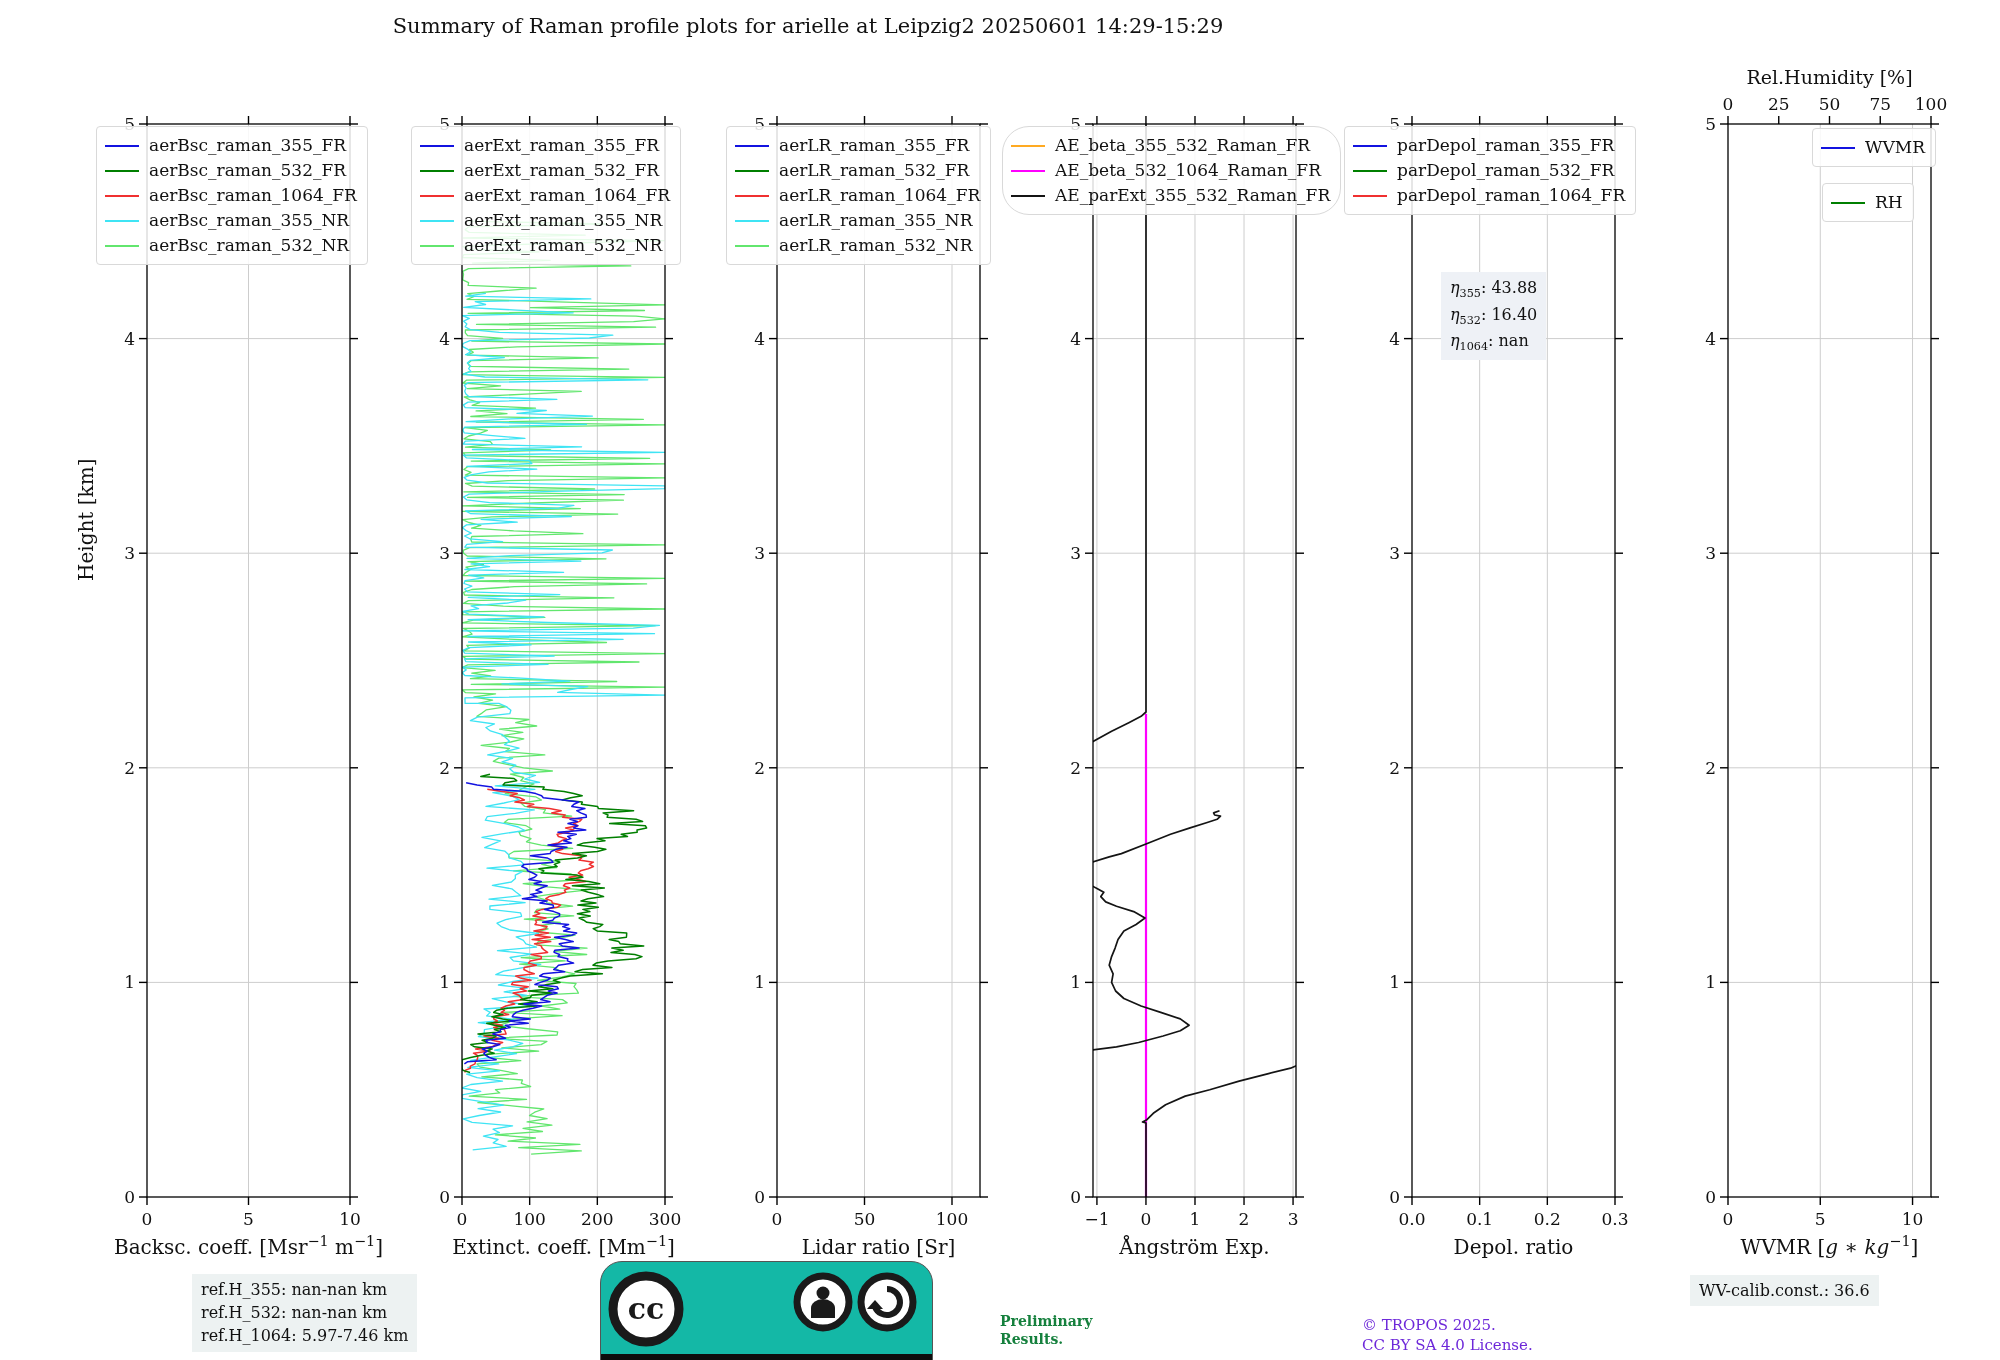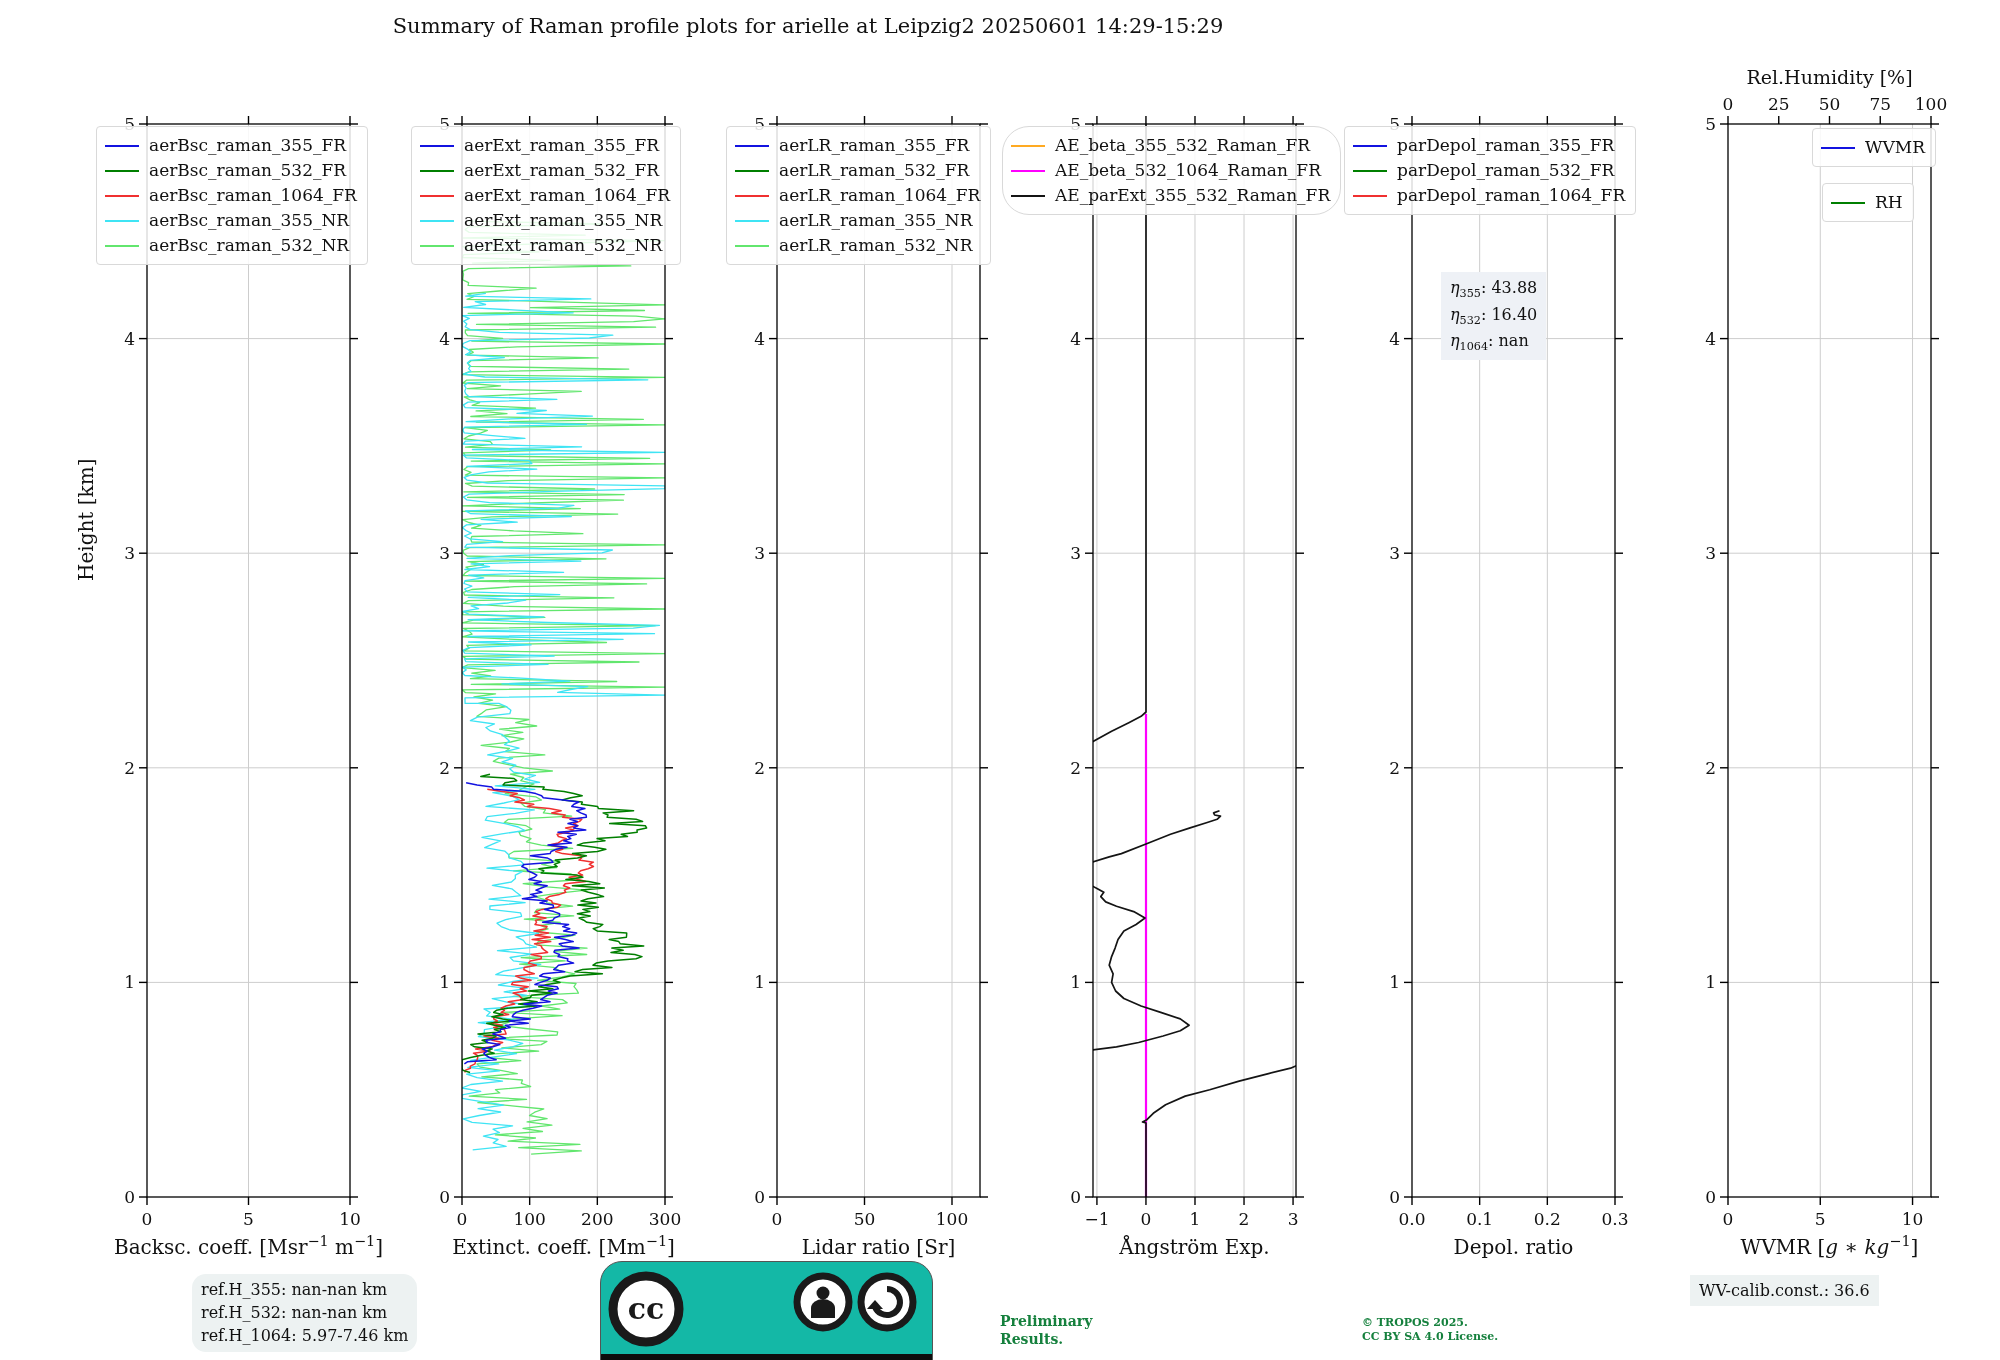--- a/index.html
+++ b/index.html
@@ -10,21 +10,21 @@
   .ylabel{position:absolute;left:62px;top:545px;transform:rotate(-90deg);transform-origin:center;
        font-size:20px;white-space:nowrap;width:48px;text-align:center;}
   svg text{font-family:"DejaVu Serif","Liberation Serif",serif;}
   .legend{position:absolute;background:rgba(255,255,255,0.85);border:1px solid #d9d9d9;
        border-radius:4px;padding:6px 10px 6px 8px;font-size:17px;line-height:25px;white-space:nowrap;}
   .leg-item{display:flex;align-items:center;height:25px;}
   .leg-line{display:inline-block;width:34px;height:0;border-top:2.6px solid #000;margin-right:10px;flex:0 0 auto;}
   .ann-box{position:absolute;background:#eef1f6;padding:4px 9px;font-size:16px;line-height:1.45;white-space:nowrap;}
   .eta-box{line-height:1.55;}
   .preliminary{position:absolute;left:1000px;top:1313px;color:#15803d;font-weight:bold;font-size:14px;line-height:1.25;}
-  .tropos{position:absolute;left:1362px;top:1316px;color:#15803d;font-weight:bold;font-size:11px;line-height:1.3;}
+  .tropos{position:absolute;left:1362px;top:1316px;color:#6d28d9;font-weight:normal;font-size:15px;line-height:1.3;}
   .cc-badge{position:absolute;left:600px;top:1261px;width:333px;height:122px;border-radius:22px;
        overflow:hidden;background:#14b8a6;border:1px solid #555;box-sizing:border-box;}
   .cc-strip{position:absolute;left:0;bottom:0;width:100%;height:28px;background:#0d0d0d;}
   .cc-strip span{position:absolute;top:3px;color:#fff;font-weight:normal;font-size:18px;}
   .cc-by{left:196px;} .cc-sa{left:258px;}
   sub{font-size:0.7em;}
 </style>
 </head>
 <body>
 
@@ -420,21 +420,21 @@
         </div>
       </div>
     </div>
 
   <div class="ann-box eta-box" id="eta-box" style="left:1441px;top:272px;">
       <div><i>η</i><sub>355</sub>: 43.88</div>
       <div><i>η</i><sub>532</sub>: 16.40</div>
       <div><i>η</i><sub>1064</sub>: nan</div>
     </div>
 
-  <div class="ann-box" style="left:192px;top:1274px;background:#edf2f2;border-radius:14px;">
+  <div class="ann-box" style="left:192px;top:1274px;background:#edf2f2;">
     <div>ref.H_355: nan-nan km</div>
     <div>ref.H_532: nan-nan km</div>
     <div>ref.H_1064: 5.97-7.46 km</div>
   </div>
 
   <div class="ann-box" style="left:1690px;top:1275px;background:#edf2f2;">WV-calib.const.: 36.6</div>
 
   <div class="preliminary">
     <div>Preliminary</div>
     <div>Results.</div>

